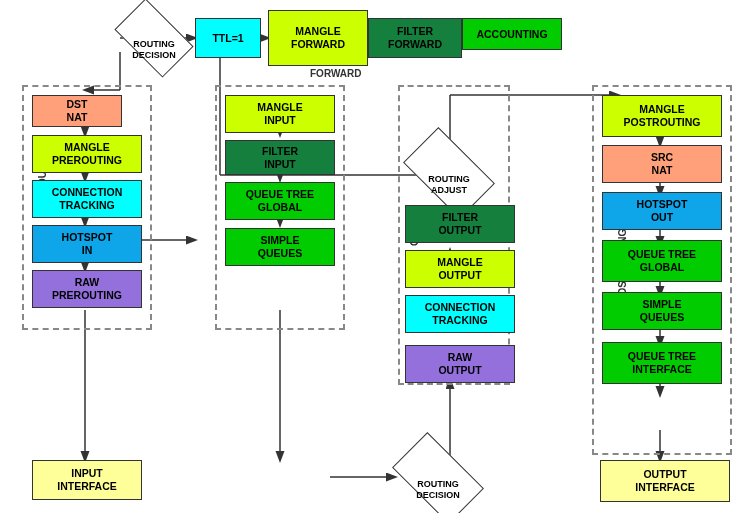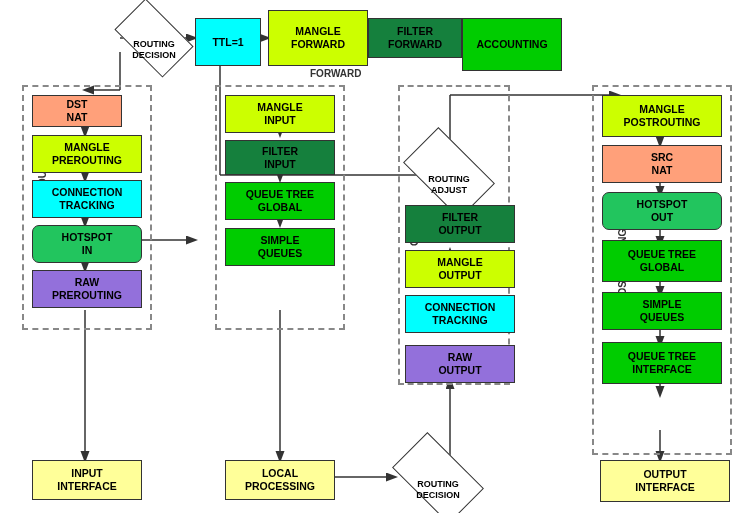--- a/index.html
+++ b/index.html
@@ -57,21 +57,21 @@
       position: absolute;
       font-weight: bold;
       font-size: 10px;
       color: #333;
       text-align: center;
     }
     
     .orange { background: #FFA07A; }
     .yellow-green { background: #CCFF00; }
     .cyan { background: #00FFFF; }
-    .gray { background: #22c55e; border-radius: 7px; }
+    .gray { background: #0ea5e9; }
     .purple { background: #9370DB; }
     .blue { background: #15803d; text-align: center; }
     .green { background: #00CC00; }
     .light-yellow { background: #FFFF99; }
     .dashed-box {
       position: absolute;
       border: 2px dashed #888;
       background: transparent;
     }
     svg.arrows {
@@ -146,27 +146,27 @@
     <line x1="130" y1="240" x2="195" y2="240" stroke="#333" stroke-width="1.5" marker-end="url(#arrow)"></line>
   </svg>
 
   <div class="label-text" style="left:310px; top:68px;">FORWARD</div>
 
   <div class="diamond" style="left:120px; top:16px; width:68px; height:44px;">
     <div class="diamond-inner" style="background:#fff; border:1.5px solid #333;"></div>
     <span class="diamond-text" style="font-size:9px; font-weight:bold; line-height:1.2; text-align:center;">ROUTING<br>DECISION</span>
   </div>
 
-  <div class="box cyan" style="left:195px; top:18px; width:66px; height:48px;">TTL=1</div>
+  <div class="box cyan" style="left:195px; top:18px; width:66px; height:40px;">TTL=1</div>
 
   <div class="box yellow-green" style="left:268px; top:10px; width:100px; height:56px;">MANGLE<br>FORWARD</div>
 
   <div class="box blue" style="left:368px; top:18px; width:94px; height:40px;">FILTER<br>FORWARD</div>
 
-  <div class="box green" style="left:462px; top:18px; width:100px; height:53px;">ACCOUNTING</div>
+  <div class="box green" style="left:462px; top:18px; width:100px; height:32px;">ACCOUNTING</div>
 
   <div class="dashed-box" style="left:22px; top:85px; width:130px; height:245px;"></div>
 
   <div class="label-text" style="left:2px; top:175px; transform:rotate(-90deg); transform-origin:center; width:80px;">PREROUTING</div>
 
   <div class="box orange" style="left:32px; top:95px; width:90px; height:32px;">DST<br>NAT</div>
 
   <div class="box yellow-green" style="left:32px; top:135px; width:110px; height:38px;">MANGLE<br>PREROUTING</div>
 
   <div class="box cyan" style="left:32px; top:180px; width:110px; height:38px;">CONNECTION<br>TRACKING</div>
@@ -215,21 +215,20 @@
   <div class="box gray" style="left:602px; top:192px; width:120px; height:38px;">HOTSPOT<br>OUT</div>
 
   <div class="box green" style="left:602px; top:240px; width:120px; height:42px;">QUEUE TREE<br>GLOBAL</div>
 
   <div class="box green" style="left:602px; top:292px; width:120px; height:38px;">SIMPLE<br>QUEUES</div>
 
   <div class="box green" style="left:602px; top:342px; width:120px; height:42px;">QUEUE TREE<br>INTERFACE</div>
 
   <div class="box light-yellow" style="left:32px; top:460px; width:110px; height:40px;">INPUT<br>INTERFACE</div>
 
-  <div class="box light-yellow" style="left:225px; top:460px; width:110px; height:40px;">LOCAL<br>PROCESSING</div>
 
   <div class="diamond" style="left:398px; top:453px; width:80px; height:50px;">
     <div class="diamond-inner" style="background:#fff; border:1.5px solid #333;"></div>
     <span class="diamond-text" style="font-size:9px; font-weight:bold; line-height:1.2; text-align:center;">ROUTING<br>DECISION</span>
   </div>
 
   <div class="box light-yellow" style="left:600px; top:460px; width:130px; height:42px;">OUTPUT<br>INTERFACE</div>
 
 </div>
 

